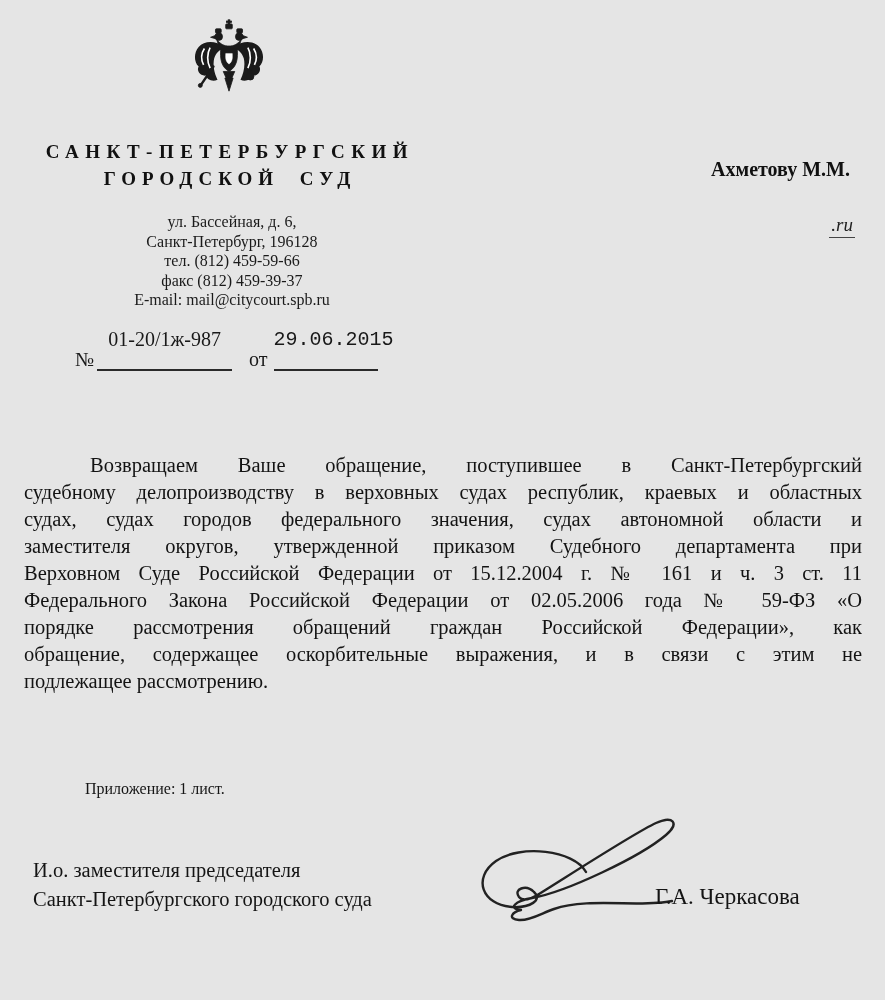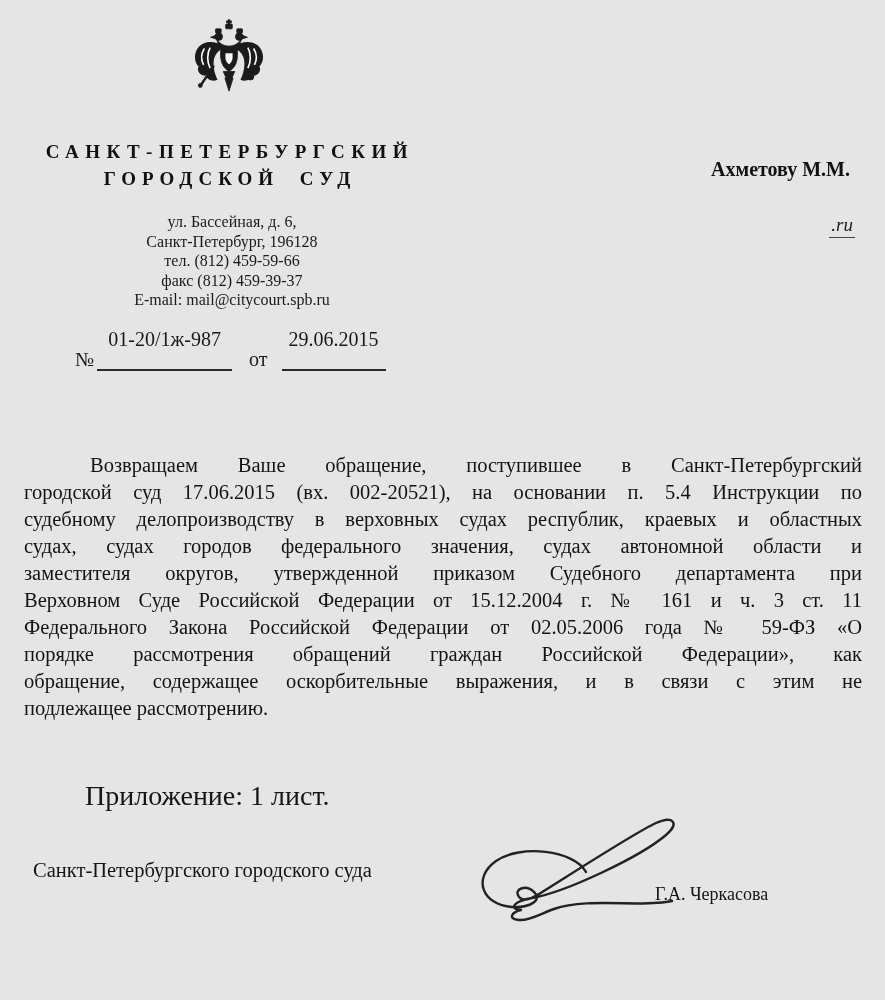--- a/index.html
+++ b/index.html
@@ -91,21 +91,21 @@
     padding-left: 30px;
   }
   .uline {
     display: inline-block;
     border-bottom: 2px solid #2a2a2a;
     text-align: center;
     padding-bottom: 18px;
     vertical-align: bottom;
   }
   .uline.num-val   { width: 135px; margin-left: 3px; }
-  .uline.date-val  { width: 104px; margin-left: 14px; }
+  .uline.date-val  { width: 104px; margin-left: 6px; font-family: Liberation Mono, monospace; }
   .uline.num-blank { width: 130px; margin-left: 6px; }
   .uline.date-blank{ width: 110px; margin-left: 8px; }
   .ref-ot1 { margin-left: 17px; }
   .ref-ot2 { margin-left: 13px; }
 
   
   .body-text {
     position: absolute;
     left: 24px;
     top: 452px;
@@ -123,21 +123,21 @@
   }
   .body-line.last {
     text-align-last: left;
   }
 
   
   .attachment {
     position: absolute;
     left: 85px;
     top: 780px;
-    font-size: 28px;
+    font-size: 16px;
     color: #161616;
   }
 
   
   .sig-position {
     position: absolute;
     left: 33px;
     top: 856px;
     font-size: 20.5px;
     line-height: 29px;
@@ -147,21 +147,21 @@
     position: absolute;
     left: 468px;
     top: 812px;
     width: 232px;
     height: 115px;
   }
   .signer-name {
     position: absolute;
     left: 655px;
     top: 884px;
-    font-size: 18px;
+    font-size: 23px;
     color: #141414;
   }
 </style>
 </head>
 <body>
 
 <div class="page">
 
   <div class="emblem">
     <svg viewBox="0 0 100 100" width="82" height="84" aria-hidden="true">
@@ -222,34 +222,34 @@
   <div class="email-fragment">.ru</div>
 
   <div class="ref-block">
     <div class="ref-row first">
       <span>№</span><span class="uline num-val">01-20/1ж-987</span><span class="ref-ot1">от</span><span class="uline date-val">29.06.2015</span>
     </div>
   </div>
 
   <div class="body-text">
     <div class="body-line indent">Возвращаем Ваше обращение, поступившее в Санкт-Петербургский</div>
-    <div class="body-line">городской суд 17.06.2015 (вх. 002-20521), на основании п. 5.4 Инструкции по</div>
     <div class="body-line">судебному делопроизводству в верховных судах республик, краевых и областных</div>
     <div class="body-line">судах, судах городов федерального значения, судах автономной области и</div>
     <div class="body-line">заместителя округов, утвержденной приказом Судебного департамента при</div>
     <div class="body-line">Верховном Суде Российской Федерации от 15.12.2004 г. № 161 и ч. 3 ст. 11</div>
     <div class="body-line">Федерального Закона Российской Федерации от 02.05.2006 года № 59-ФЗ «О</div>
     <div class="body-line">порядке рассмотрения обращений граждан Российской Федерации», как</div>
     <div class="body-line">обращение, содержащее оскорбительные выражения, и в связи с этим не</div>
     <div class="body-line last">подлежащее рассмотрению.</div>
   </div>
 
   <div class="attachment">Приложение: 1 лист.</div>
 
   <div class="sig-position">
+    <div>И.о. заместителя председателя</div>
     <div>Санкт-Петербургского  городского суда</div>
   </div>
 
   <div class="sig-scribble">
     <svg viewBox="0 0 232 115" width="232" height="115" aria-hidden="true">
       <path d="M118 60 C106 38 52 32 28 49 C4 66 14 93 44 95 C62 96 75 88 66 80 C58 72 45 77 51 85 C55 90 63 87 71 82 C100 64 168 20 188 11 C205 3 212 11 198 23 C172 45 98 80 64 86 C46 89 40 97 53 98 C44 100 39 107 51 108 C62 109 74 101 86 97 C120 85 174 96 204 89" fill="none" stroke="#222222" stroke-width="2.4" stroke-linecap="round" stroke-linejoin="round"></path>
     </svg>
   </div>
 
   <div class="signer-name">Г.А. Черкасова</div>

